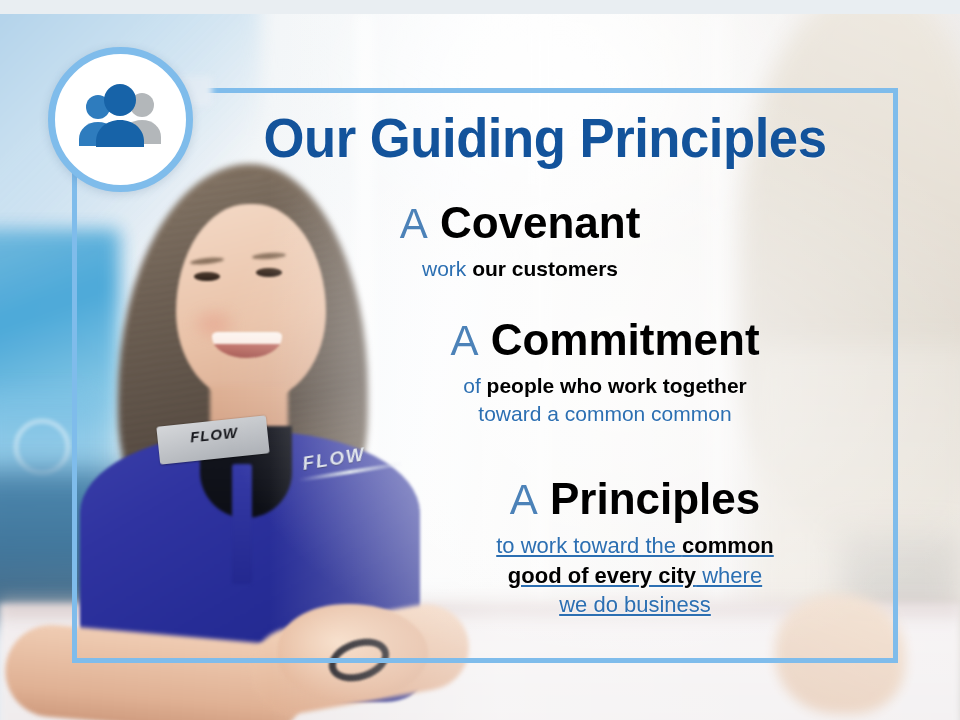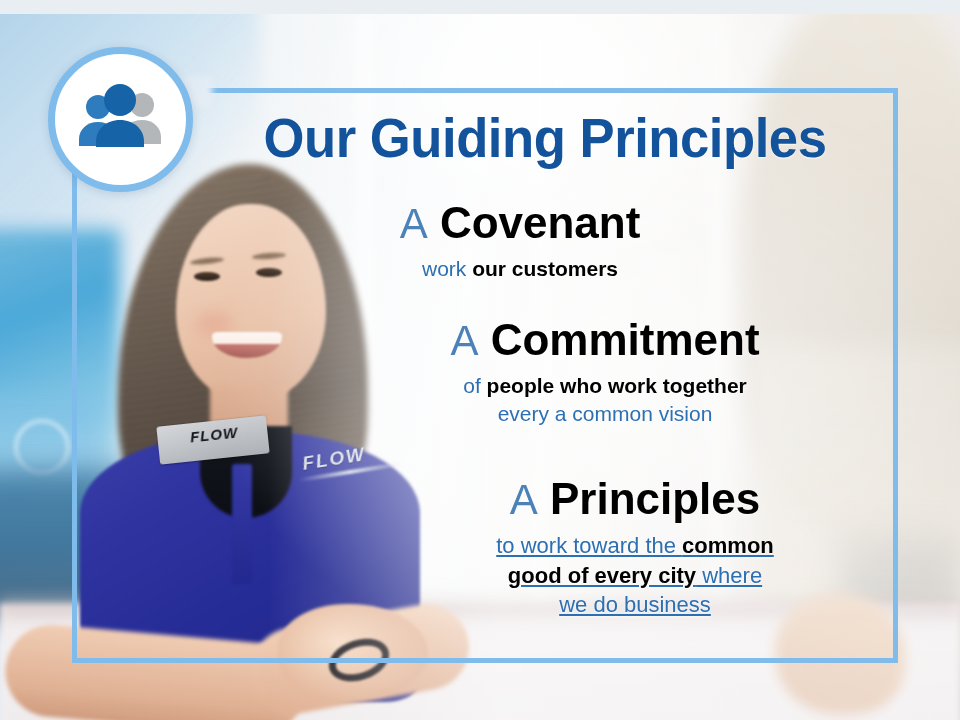--- a/index.html
+++ b/index.html
@@ -374,21 +374,21 @@
         <span class="key">Covenant</span>
       </div>
       <div class="sub"><span>work </span><b>our customers</b></div>
     </div>
 
     <div class="block b2">
       <div class="lead">
         <span class="art">A</span>
         <span class="key">Commitment</span>
       </div>
-      <div class="sub"><span>of </span><b>people who work together</b><br><span>every a common vision</span></div>
+      <div class="sub"><span>of </span><b>people who work together</b><br><span>toward a common common</span></div>
     </div>
 
     <div class="block b3">
       <div class="lead">
         <span class="art">A</span>
         <span class="key">Principles</span>
       </div>
       <div class="sub"><span>to work toward the </span><b>common</b><br><b>good of every city</b><span> where</span><br><span>we do business</span></div>
     </div>
 

